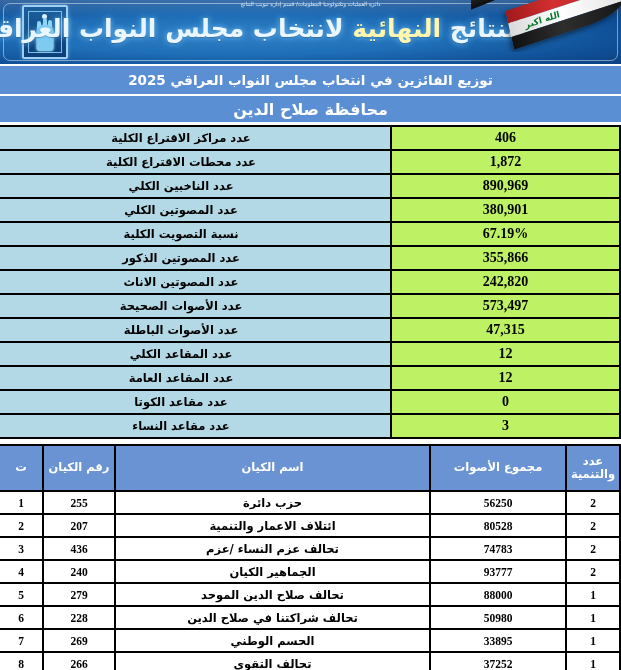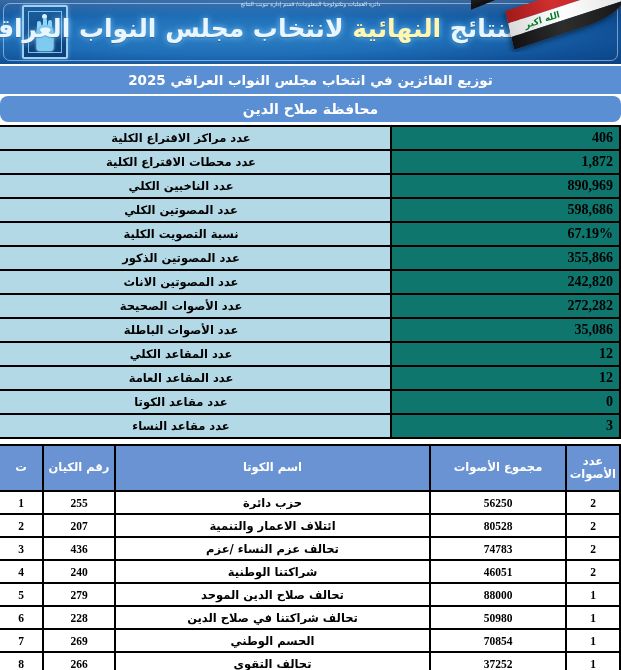--- a/index.html
+++ b/index.html
@@ -168,21 +168,21 @@
     background: #5b8fd4;
     color: #ffffff;
     text-align: left;
     font-weight: bold;
     font-family: "DejaVu Sans", sans-serif;
     display: flex;
     align-items: center;
     justify-content: center;
   }
   .subband-1 { height: 30px; font-size: 13.5px; border-bottom: 2px solid #ffffff; }
-  .subband-2 { height: 26px; font-size: 14px; border-radius: 8px; }
+  .subband-2 { height: 26px; font-size: 16px; }
 
   
   .stats-table {
     width: 621px;
     border-collapse: collapse;
     table-layout: fixed;
     margin-top: 3px;
     font-family: "DejaVu Sans", sans-serif;
   }
   .stats-table td {
@@ -192,22 +192,22 @@
   }
   .stat-label {
     background: #b4d9e6;
     text-align: center;
     font-size: 11.5px;
     font-weight: bold;
     color: #000;
     width: 406px;
   }
   .stat-value {
-    background: #0f766e;
-    text-align: right;
+    background: #bef264;
+    text-align: center;
     font-size: 14px;
     font-weight: bold;
     color: #000;
     width: 215px;
     font-family: "Liberation Serif", serif;
     margin-left: 24px;
   }
 
   
   .results-wrap { margin-top: 5px; }
@@ -291,41 +291,41 @@
       </tr>
       <tr>
         <td class="stat-value">1,872</td>
         <td class="stat-label">عدد محطات الاقتراع الكلية</td>
       </tr>
       <tr>
         <td class="stat-value">890,969</td>
         <td class="stat-label">عدد الناخبين الكلي</td>
       </tr>
       <tr>
-        <td class="stat-value">598,686</td>
+        <td class="stat-value">380,901</td>
         <td class="stat-label">عدد المصوتين الكلي</td>
       </tr>
       <tr>
         <td class="stat-value">67.19%</td>
         <td class="stat-label">نسبة التصويت الكلية</td>
       </tr>
       <tr>
         <td class="stat-value">355,866</td>
         <td class="stat-label">عدد المصوتين الذكور</td>
       </tr>
       <tr>
         <td class="stat-value">242,820</td>
         <td class="stat-label">عدد المصوتين الاناث</td>
       </tr>
       <tr>
-        <td class="stat-value">272,282</td>
+        <td class="stat-value">573,497</td>
         <td class="stat-label">عدد الأصوات الصحيحة</td>
       </tr>
       <tr>
-        <td class="stat-value">35,086</td>
+        <td class="stat-value">47,315</td>
         <td class="stat-label">عدد الأصوات الباطلة</td>
       </tr>
       <tr>
         <td class="stat-value">12</td>
         <td class="stat-label">عدد المقاعد الكلي</td>
       </tr>
       <tr>
         <td class="stat-value">12</td>
         <td class="stat-label">عدد المقاعد العامة</td>
       </tr>
@@ -344,23 +344,23 @@
   <table class="results-table">
     <colgroup>
       <col class="c-seats">
         <col class="c-votes">
         <col class="c-name">
         <col class="c-num">
         <col class="c-idx">
     </colgroup>
     <thead>
       <tr>
-        <th>عدد الأصوات</th>
+        <th>عدد والتنمية</th>
         <th>مجموع الأصوات</th>
-        <th>اسم الكوتا</th>
+        <th>اسم الكيان</th>
         <th>رقم الكيان</th>
         <th>ت</th>
       </tr>
     </thead>
     <tbody>
         <tr>
           <td class="num-cell">2</td>
           <td class="num-cell">56250</td>
           <td>حزب دائرة</td>
           <td class="num-cell">255</td>
@@ -375,42 +375,42 @@
         </tr>
         <tr>
           <td class="num-cell">2</td>
           <td class="num-cell">74783</td>
           <td>تحالف عزم النساء /عزم</td>
           <td class="num-cell">436</td>
           <td class="num-cell">3</td>
         </tr>
         <tr>
           <td class="num-cell">2</td>
-          <td class="num-cell">46051</td>
-          <td>شراكتنا الوطنية</td>
+          <td class="num-cell">93777</td>
+          <td>الجماهير الكيان</td>
           <td class="num-cell">240</td>
           <td class="num-cell">4</td>
         </tr>
         <tr>
           <td class="num-cell">1</td>
           <td class="num-cell">88000</td>
           <td>تحالف صلاح الدين الموحد</td>
           <td class="num-cell">279</td>
           <td class="num-cell">5</td>
         </tr>
         <tr>
           <td class="num-cell">1</td>
           <td class="num-cell">50980</td>
           <td>تحالف شراكتنا في صلاح الدين</td>
           <td class="num-cell">228</td>
           <td class="num-cell">6</td>
         </tr>
         <tr>
           <td class="num-cell">1</td>
-          <td class="num-cell">70854</td>
+          <td class="num-cell">33895</td>
           <td>الحسم الوطني</td>
           <td class="num-cell">269</td>
           <td class="num-cell">7</td>
         </tr>
         <tr>
           <td class="num-cell">1</td>
           <td class="num-cell">37252</td>
           <td>تحالف التقوى</td>
           <td class="num-cell">266</td>
           <td class="num-cell">8</td>

